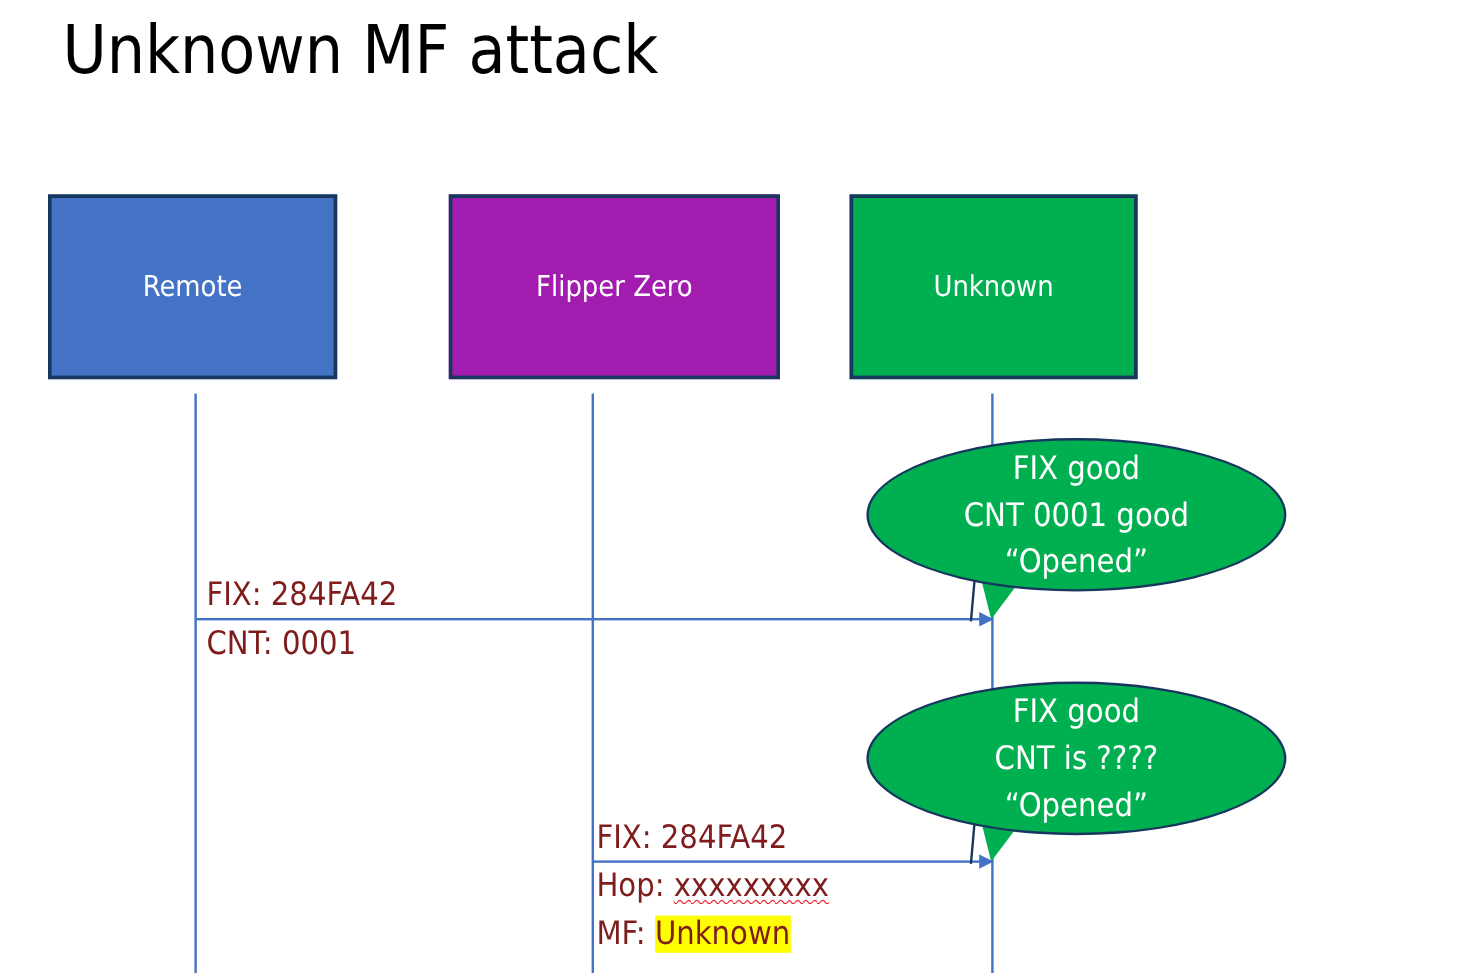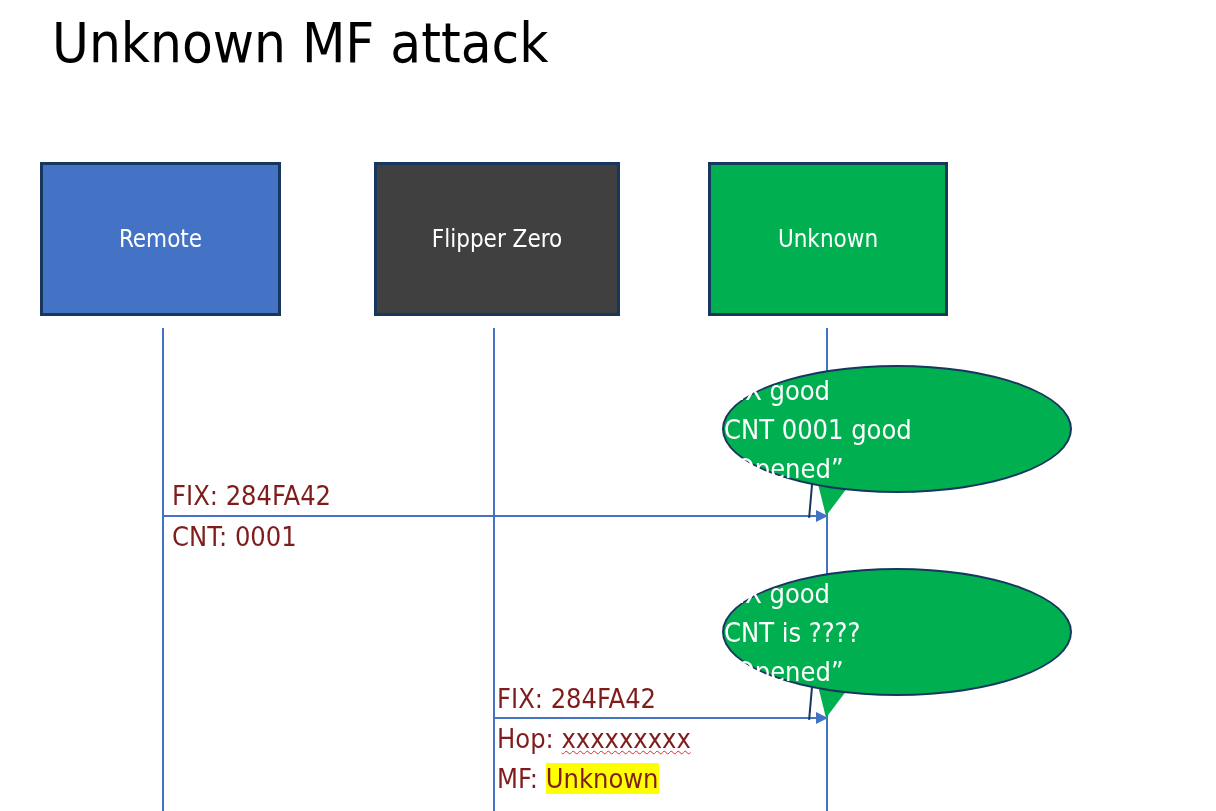--- a/index.html
+++ b/index.html
@@ -42,21 +42,21 @@
     box-sizing: border-box;
     display: flex;
     align-items: center;
     justify-content: center;
     color: #ffffff;
     font-size: 24px;
     font-family: "DejaVu Sans Condensed", "Liberation Sans Narrow", "Liberation Sans", sans-serif;
     font-stretch: condensed;
   }
   #actor-remote   { left: 40px;  width: 241px; background: #4472C4; }
-  #actor-flipper  { left: 374px; width: 246px; background: #404040; }
+  #actor-flipper  { left: 374px; width: 276px; background: #a21caf; }
   #actor-receiver { left: 708px; width: 240px; background: #00B050; }
 
   
   .lifeline {
     position: absolute;
     top: 328px;
     width: 2px;
     height: 483px;
     background: #4472C4;
   }
@@ -116,20 +116,21 @@
   .callout {
     position: absolute;
     width: 350px;
     height: 128px;
     border-radius: 50%;
     background: #00B050;
     border: 2px solid #17375E;
     box-sizing: border-box;
     display: flex;
     flex-direction: column;
+    align-items: center;
     justify-content: center;
     color: #ffffff;
     font-family: "DejaVu Sans Condensed", "Liberation Sans Narrow", "Liberation Sans", sans-serif;
     font-stretch: condensed;
     font-size: 27px;
     line-height: 39px;
     z-index: 5;
   }
   #callout-1 { left: 722px; top: 365px; }
   #callout-2 { left: 722px; top: 568px; }

